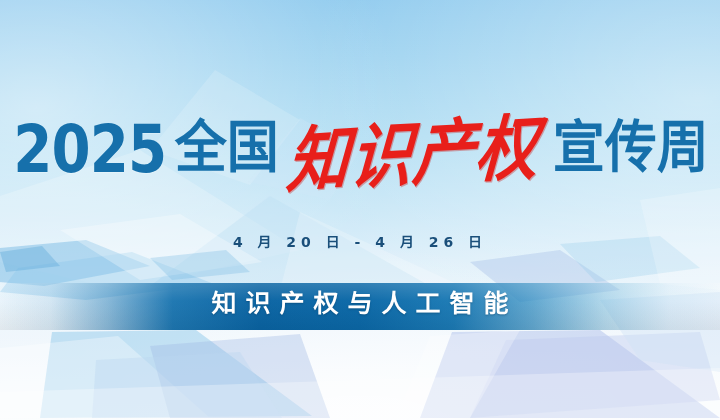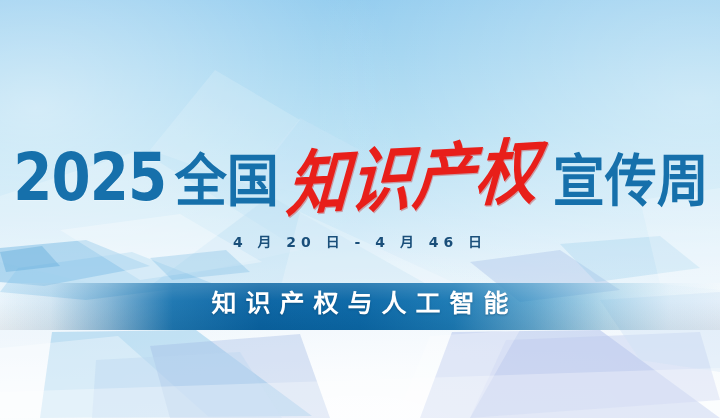--- a/index.html
+++ b/index.html
@@ -74,21 +74,21 @@
     inset: 0;
   }
   .shapes svg { display: block; }
   .headline-row {
     position: absolute;
     left: 0;
     top: 124px;
     width: 720px;
     height: 86px;
     display: flex;
-    align-items: flex-end;
+    align-items: flex-start;
     justify-content: center;
     white-space: nowrap;
   }
   .hl-year {
     font-family: "DejaVu Sans", sans-serif;
     font-weight: 700;
     font-size: 58px;
     line-height: 1;
     letter-spacing: -1px;
     color: #1670ab;
@@ -237,19 +237,19 @@
     </svg>
   </div>
 
   <div class="headline-row">
     <span class="hl-year">2025</span>
     <span class="hl-cn-blue-a">全国</span>
     <span class="hl-red">知识产权</span>
     <span class="hl-cn-blue-b">宣传周</span>
   </div>
 
-  <div class="date-line">4 月 20 日 - 4 月 46 日</div>
+  <div class="date-line">4 月 20 日 - 4 月 26 日</div>
 
   <div class="theme-band">
     <span class="theme-text">知识产权与人工智能</span>
   </div>
 
 </div>
 
 </body></html>

